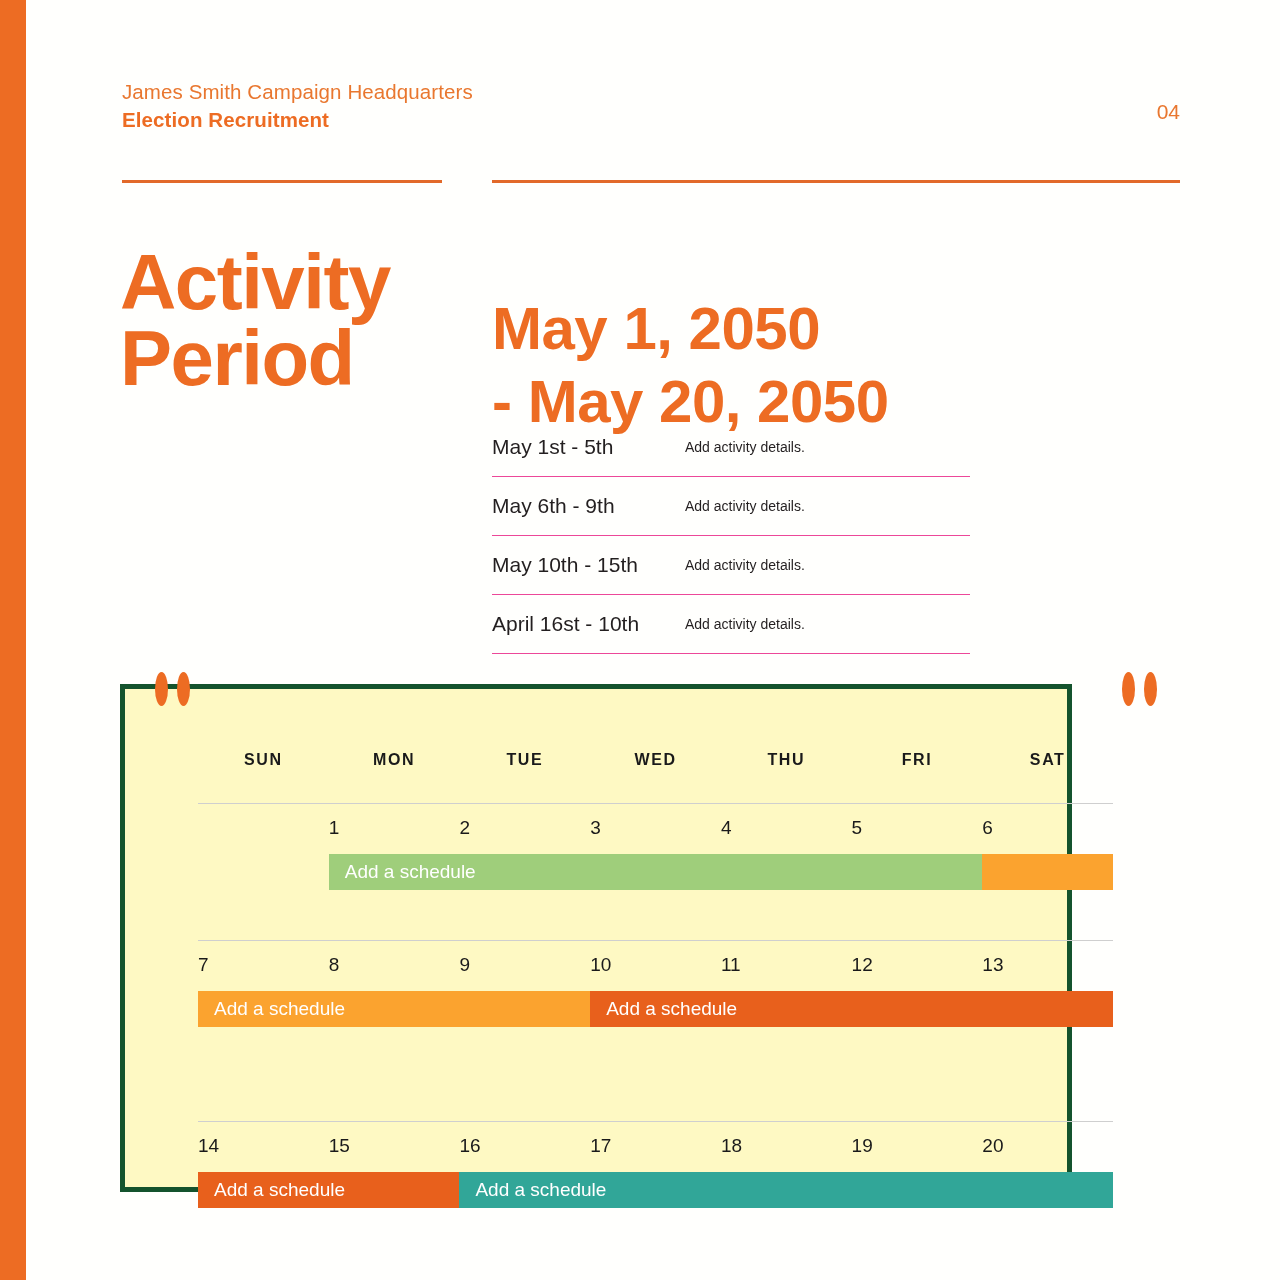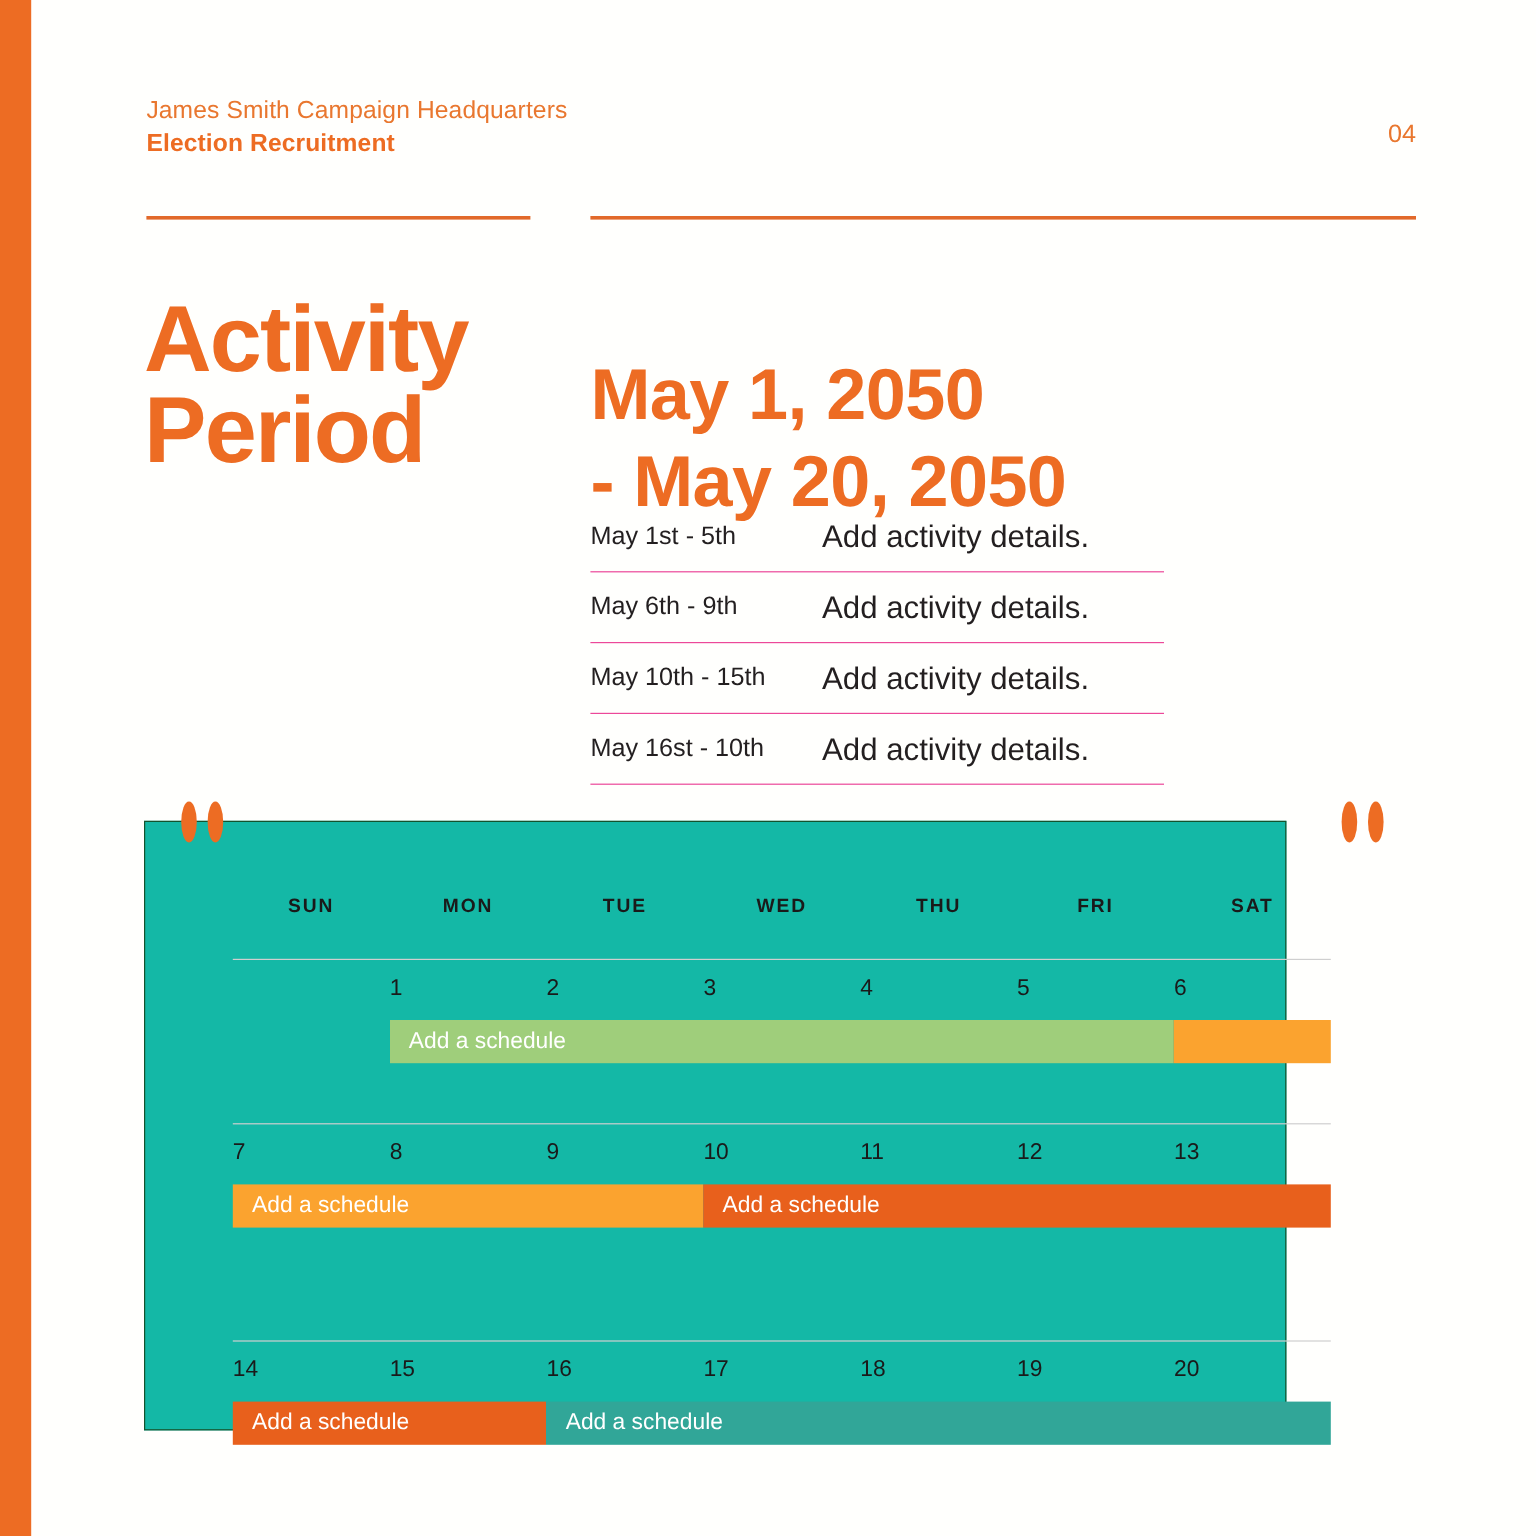--- a/index.html
+++ b/index.html
@@ -115,34 +115,34 @@
     height: 58px;
     border-bottom: 1px solid #ec4899;
   }
   .activity-range {
     width: 193px;
     flex: 0 0 193px;
     font-size: 21px;
     color: #231f20;
   }
   .activity-detail {
-    font-size: 26px;
+    font-size: 14px;
     color: #231f20;
   }
 
   
   .calendar-frame {
     position: absolute;
     left: 120px;
     top: 684px;
     width: 952px;
     height: 508px;
-    border: 1px solid #14532d;
+    border: 5px solid #14532d;
     box-sizing: border-box;
-    background: #14b8a6;
+    background: #fef9c3;
   }
   .ring {
     position: absolute;
     width: 13px;
     height: 34px;
     border-radius: 50%;
     background: #ed6c23;
     top: -17px;
   }
   .ring.r1 { left: 30px; }
@@ -236,21 +236,21 @@
   </div>
   <div class="activity-row">
     <div class="activity-range">May 6th - 9th</div>
     <div class="activity-detail">Add activity details.</div>
   </div>
   <div class="activity-row">
     <div class="activity-range">May 10th - 15th</div>
     <div class="activity-detail">Add activity details.</div>
   </div>
   <div class="activity-row">
-    <div class="activity-range">May 16st - 10th</div>
+    <div class="activity-range">April 16st - 10th</div>
     <div class="activity-detail">Add activity details.</div>
   </div>
 </div>
 
 <div class="calendar-frame">
   <div class="ring r1"></div>
   <div class="ring r2"></div>
   <div class="ring r3"></div>
   <div class="ring r4"></div>
 

